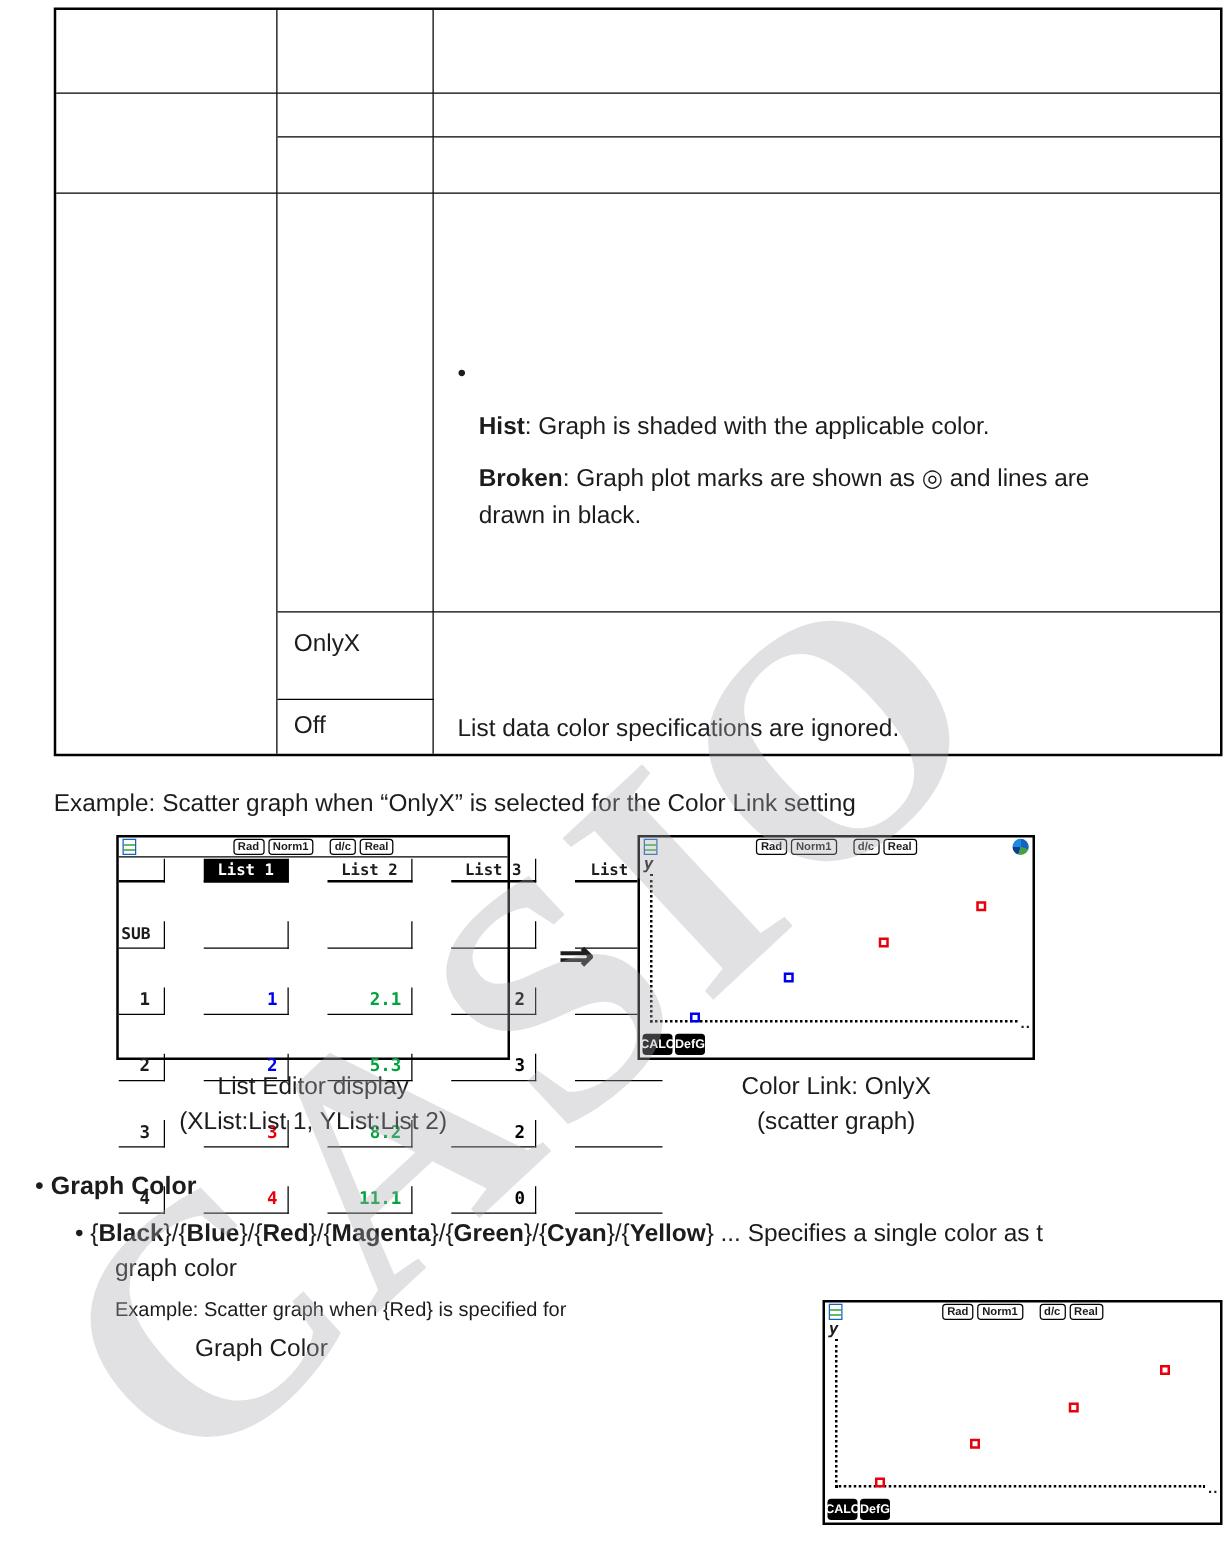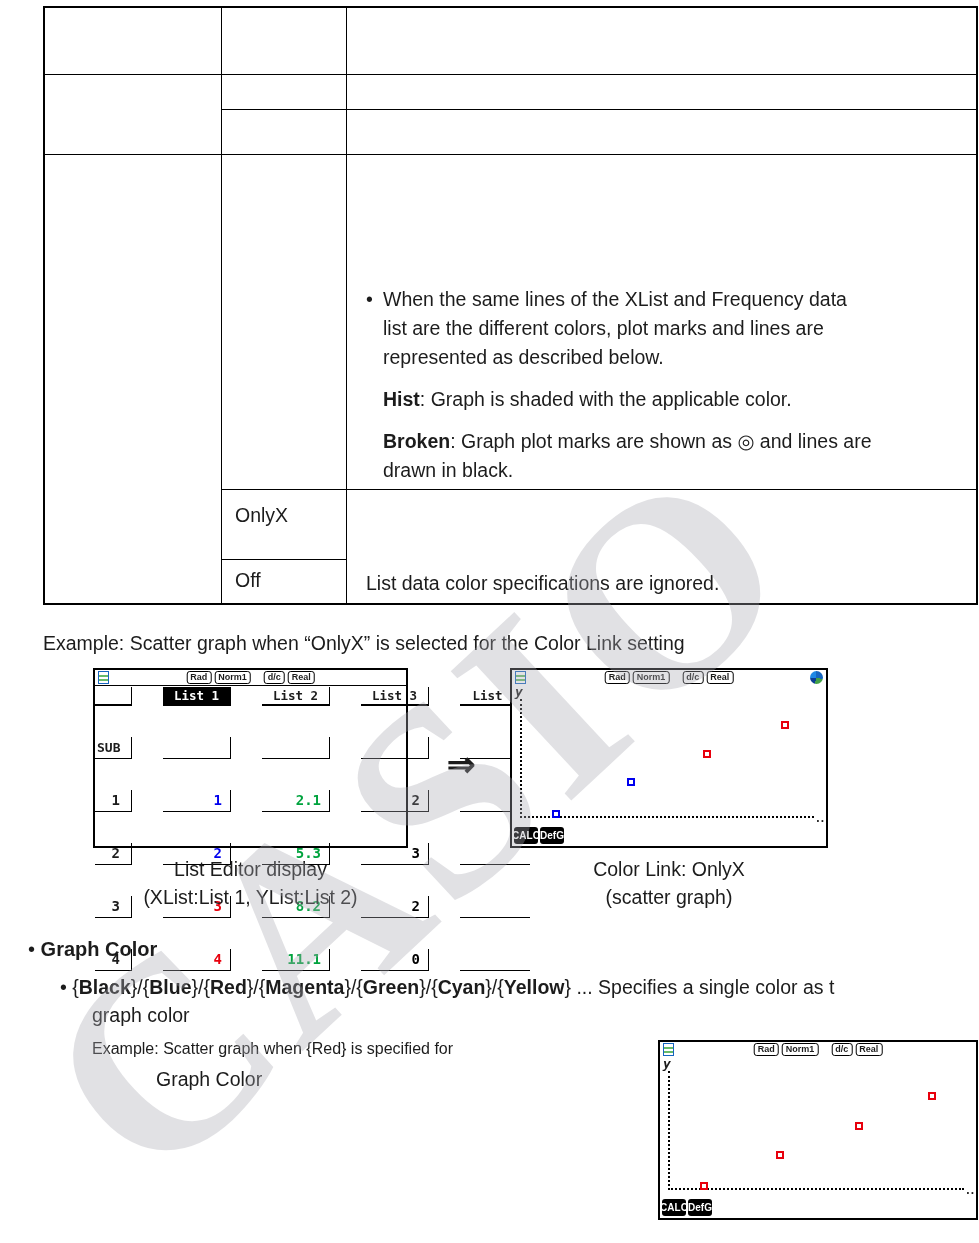--- a/index.html
+++ b/index.html
@@ -114,23 +114,20 @@
   <div class="g22 bR bB"></div>
   <div class="g32 bB"></div>
   <div class="g23 bR bB"></div>
   <div class="g33 bB"></div>
 
   <div class="g14 bR"></div>
   <div class="g24 bR bB"></div>
   <div class="g34 bB desc-cell">
     <div class="bullet-row">
       <span class="blt">•</span>
-      <div class="pre">When the same lines of the XList and Frequency data
-list are the different colors, plot marks and lines are
-represented as described below.</div>
     </div>
     <div class="sub-para">
       <b>Hist</b><span class="pre">: Graph is shaded with the applicable color.</span>
     </div>
     <div class="sub-para">
       <b>Broken</b><span class="pre">: Graph plot marks are shown as ◎ and lines are
 drawn in black.</span>
     </div>
   </div>
 

